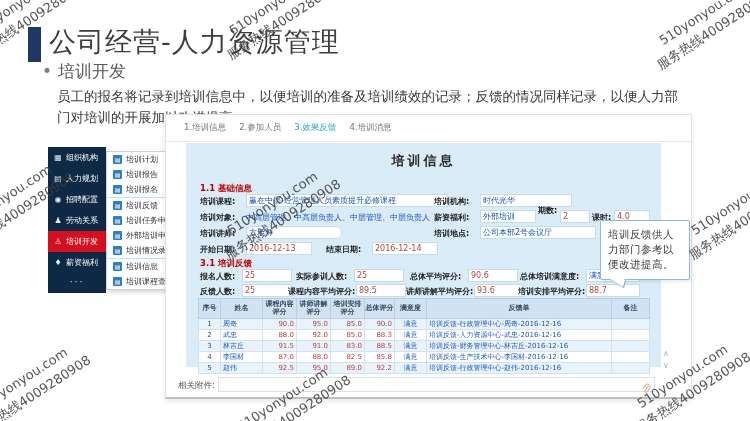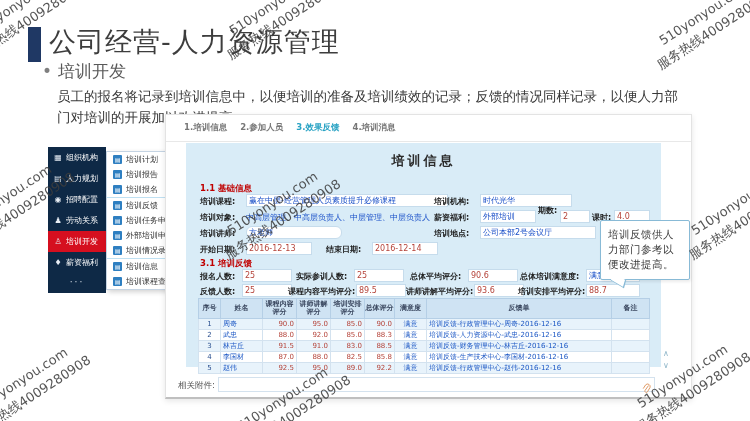--- a/index.html
+++ b/index.html
@@ -25,21 +25,21 @@
   .submenu{left:106px;top:151px;width:80px;height:137px;background:#fff;border:1px solid #c5d4e3;
            box-shadow:2px 2px 5px rgba(0,0,0,.18);z-index:15;}
   .sm-item{display:flex;align-items:center;gap:4px;height:15px;padding-left:6px;font-size:8px;color:#333;cursor:pointer;}
   .sm-item.sep{border-top:1px solid #bfe0f2;}
   .sm-ico{width:9px;height:9px;background:#2e7fc1;color:#fff;font-size:6px;line-height:9px;text-align:center;border-radius:1px;flex:0 0 9px;}
 
   
   .win{left:165px;top:114px;width:525px;height:282px;background:#fff;border:1px solid #e3e3e3;
        border-bottom:2px solid #bfbfbf;box-shadow:0 2px 6px rgba(0,0,0,.10);z-index:20;}
   .tabs{position:absolute;left:18px;top:7px;display:flex;gap:13px;}
-  .tab{font-size:8.5px;color:#777;padding-bottom:16px;cursor:pointer;white-space:nowrap;font-weight:bold;}
+  .tab{font-size:8.5px;color:#777;padding-bottom:16px;cursor:pointer;white-space:nowrap;}
   .tab.active{color:#2aa3c4;border-bottom:2px solid #2aa3c4;}
   .tabline{position:absolute;left:0;top:26px;width:100%;border-top:1px solid #e8e8e8;}
 
   
   .panel{position:absolute;left:20px;top:28px;width:475px;height:224px;background:#d9ecf7;}
   .p-title{position:absolute;left:0;top:9px;width:100%;text-align:center;font-size:13px;font-weight:bold;
            color:#2b2b2b;letter-spacing:3px;}
   .sec{position:absolute;font-size:8.5px;font-weight:bold;color:#c00000;white-space:nowrap;}
   .f-label{position:absolute;font-size:8px;font-weight:bold;color:#1f1f1f;white-space:nowrap;}
   .f-box{position:absolute;background:#fff;border:1px solid #c6dcec;height:11px;line-height:11px;

